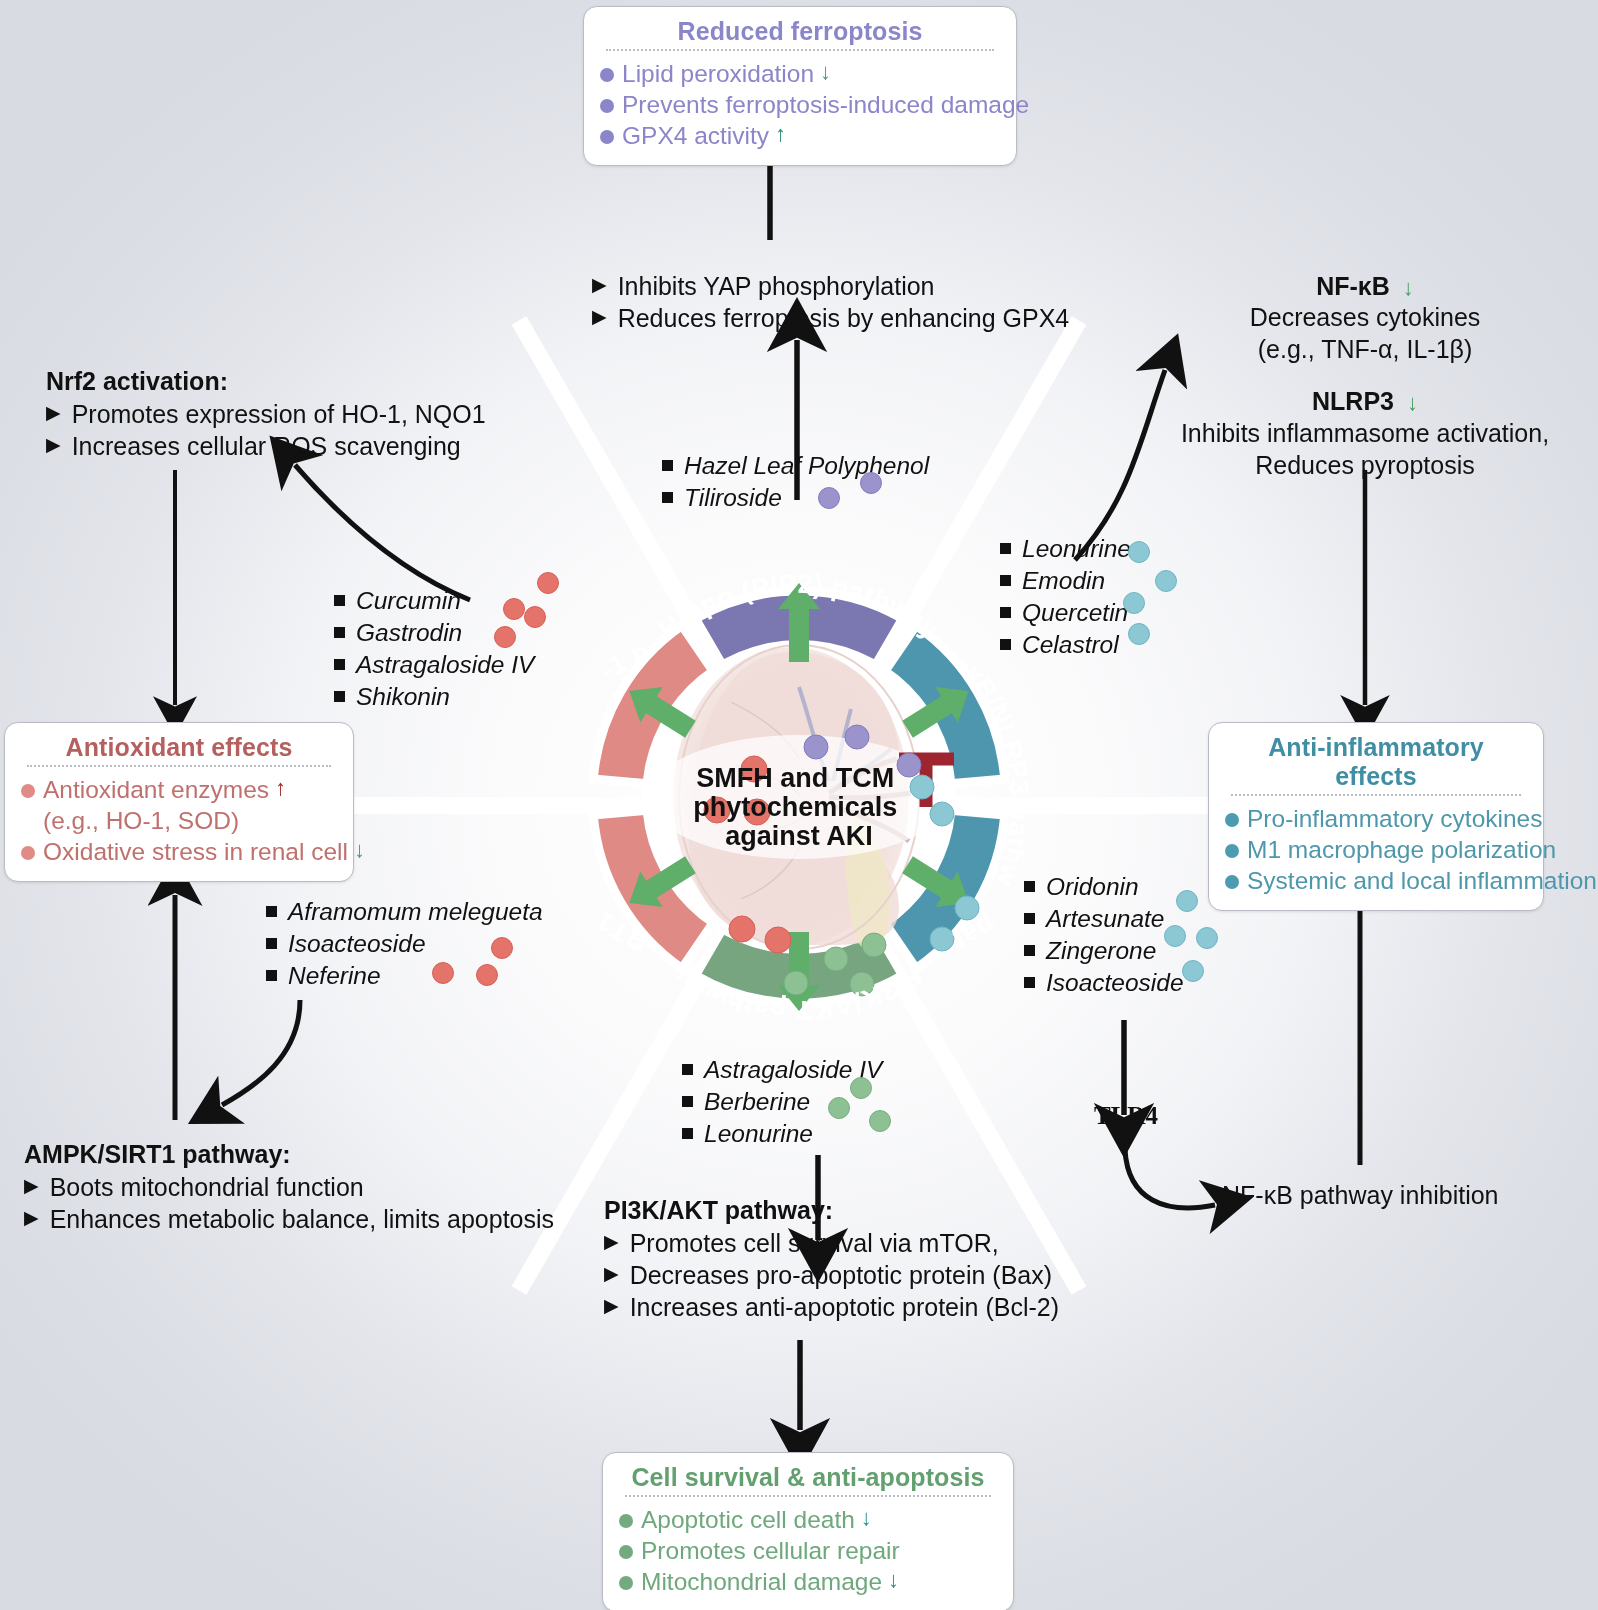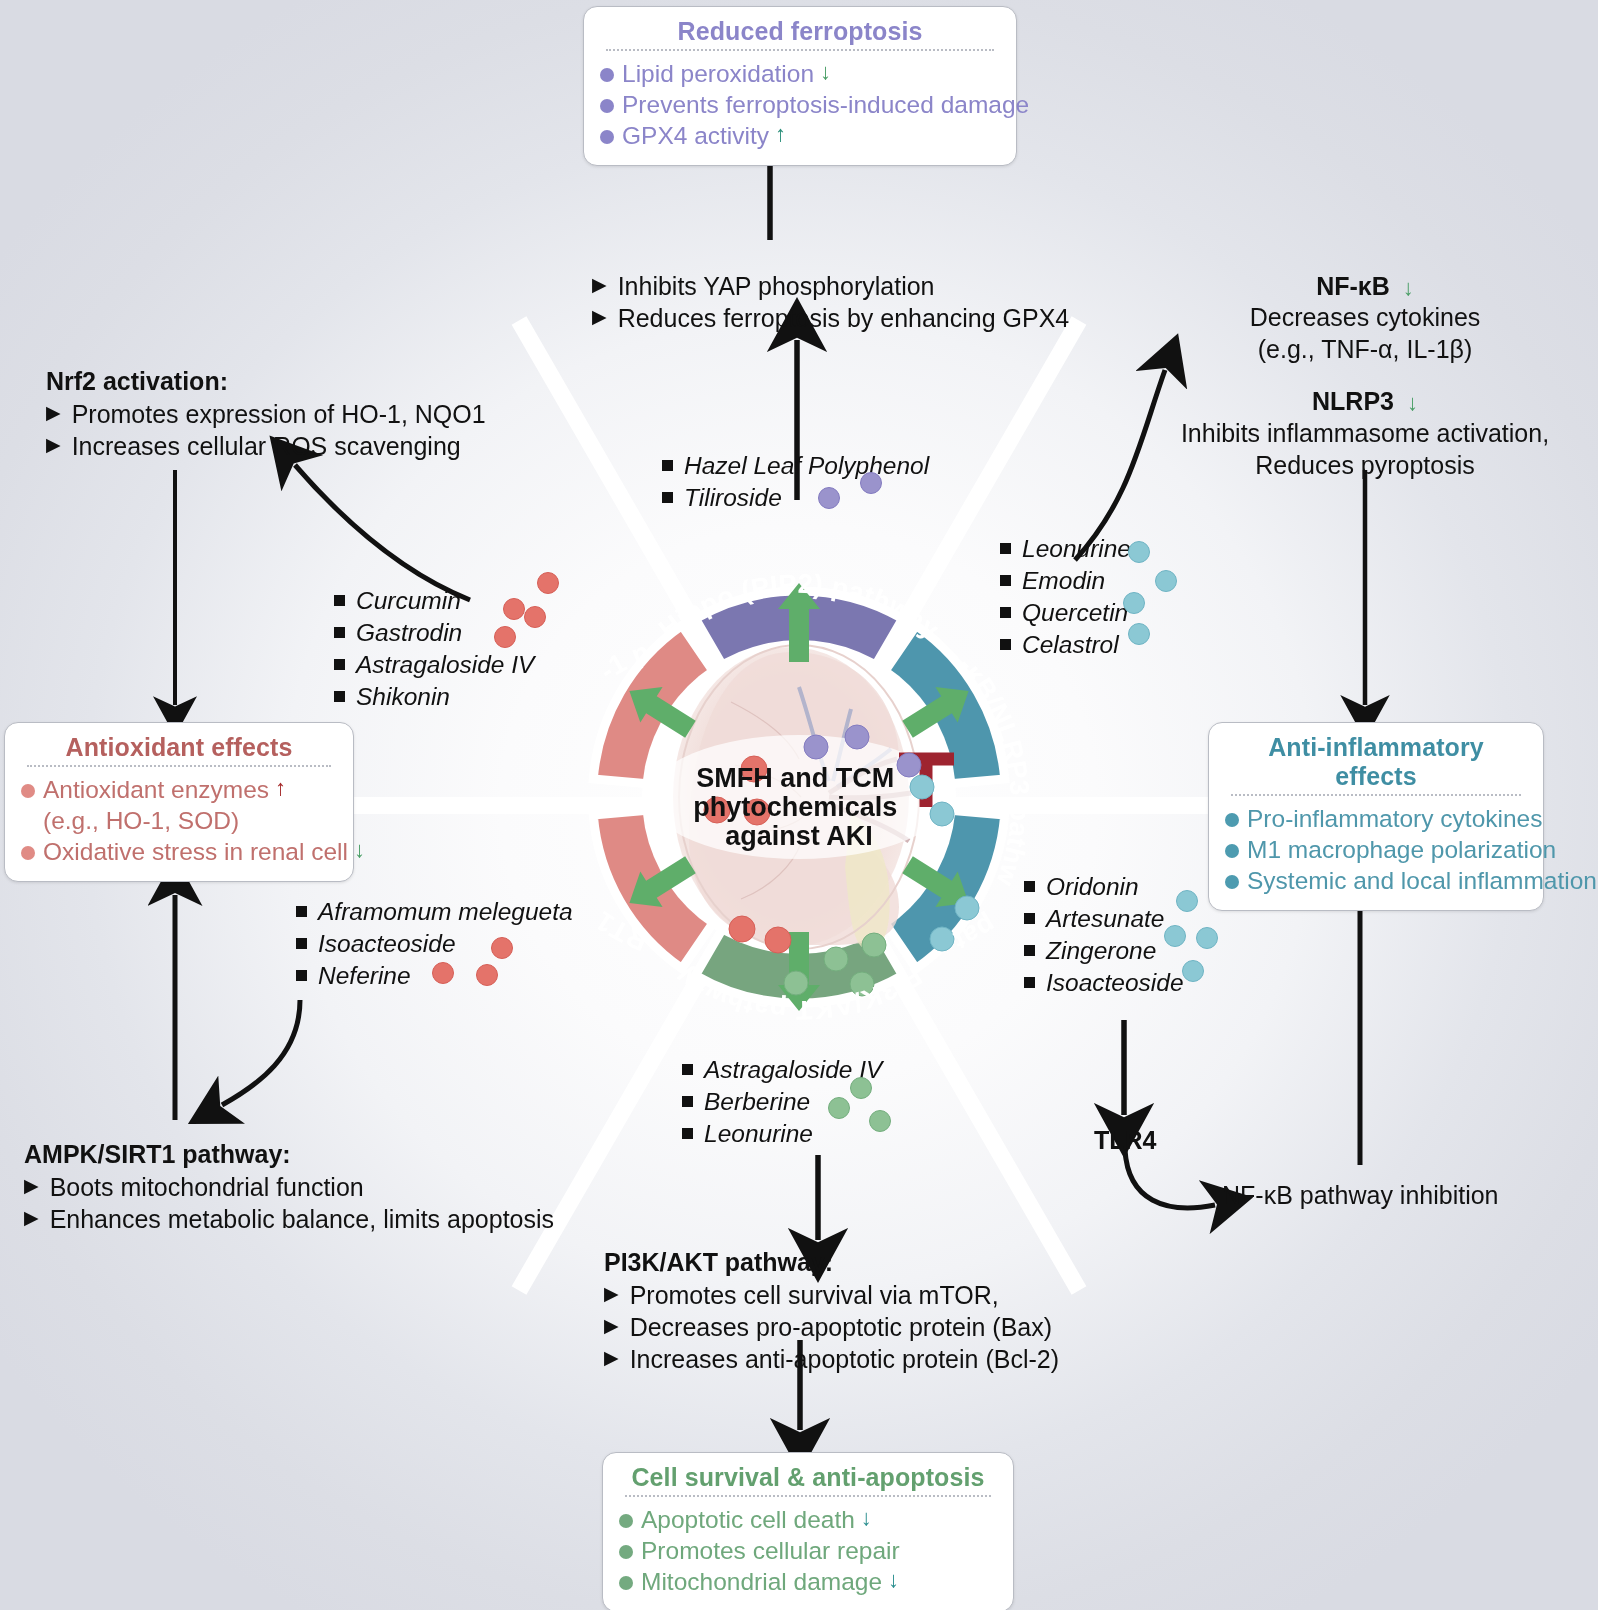--- a/index.html
+++ b/index.html
@@ -350,21 +350,21 @@
   <div class="li">
       <span class="tri">▶</span>
       <span>Boots mitochondrial function</span>
     </div>
   <div class="li">
       <span class="tri">▶</span>
       <span>Enhances metabolic balance, limits apoptosis</span>
     </div>
 </div>
 
-<div class="ptxt" style="left:604px;top:1248px;">
+<div class="ptxt" style="left:604px;top:1196px;">
   <div class="ttl">PI3K/AKT pathway:</div>
   <div class="li">
       <span class="tri">▶</span>
       <span>Promotes cell survival via mTOR,</span>
     </div>
   <div class="li">
       <span class="tri">▶</span>
       <span>Decreases pro-apoptotic protein (Bax)</span>
     </div>
   <div class="li">
@@ -375,21 +375,21 @@
 
 <div class="ptxt ctr" style="left:1180px;top:272px;width:370px;">
   <div class="hdr"><span>NF-κB</span> <span class="arr down">↓</span></div>
   <div class="sub">Decreases cytokines</div>
   <div class="sub">(e.g., TNF-α, IL-1β)</div>
   <div class="hdr" style="margin-top:22px;"><span>NLRP3</span> <span class="arr down">↓</span></div>
   <div class="sub">Inhibits inflammasome activation,</div>
   <div class="sub">Reduces pyroptosis</div>
 </div>
 
-<div class="ptxt" style="left:1094px;top:1126px;">
+<div class="ptxt" style="left:1094px;top:1102px;font-family:Liberation Serif, serif;">
   <div class="ttl">TLR4</div>
 </div>
 <div class="ptxt" style="left:1222px;top:1179px;">
   <div class="li">NF-κB pathway inhibition</div>
 </div>
 
 <div class="chem" style="left:662px;top:450px;">
   <div>
       <span class="sq"></span>
       <span>Hazel Leaf Polyphenol</span>
@@ -412,21 +412,21 @@
   <div>
       <span class="sq"></span>
       <span>Astragaloside IV</span>
     </div>
   <div>
       <span class="sq"></span>
       <span>Shikonin</span>
     </div>
 </div>
 
-<div class="chem" style="left:296px;top:896px;">
+<div class="chem" style="left:266px;top:896px;">
   <div>
       <span class="sq"></span>
       <span>Aframomum melegueta</span>
     </div>
   <div>
       <span class="sq"></span>
       <span>Isoacteoside</span>
     </div>
   <div>
       <span class="sq"></span>

